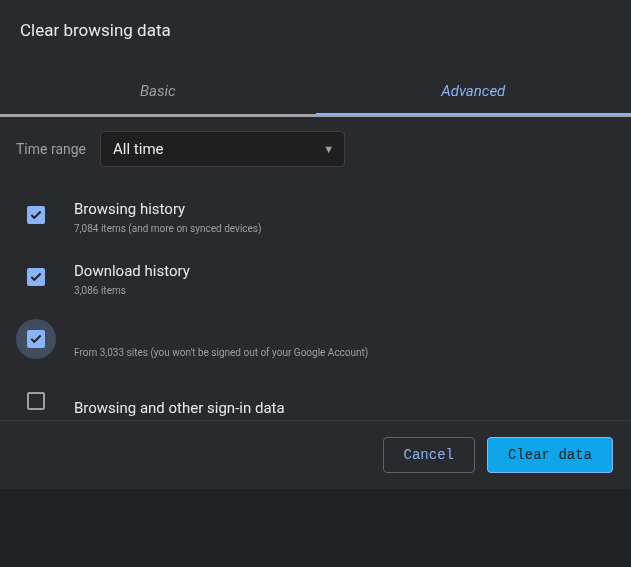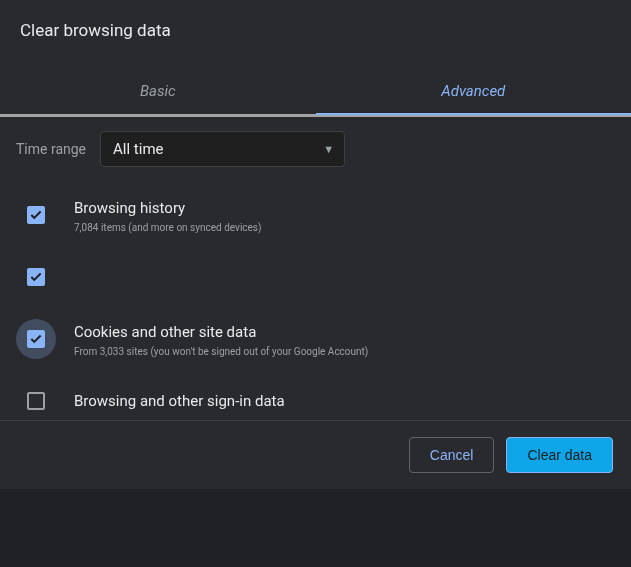--- a/index.html
+++ b/index.html
@@ -82,21 +82,21 @@
   .select .arrow {
     position: absolute;
     right: 10px;
     top: 50%;
     transform: translateY(-50%);
     font-size: 11px;
     color: #9aa0a6;
   }
   .item {
     display: flex;
-    align-items: center;
+    align-items: flex-end;
     gap: 18px;
     padding: 8px 0 18px 0;
   }
   .checkbox-wrap {
     width: 40px;
     height: 40px;
     display: flex;
     align-items: center;
     justify-content: center;
     border-radius: 50%;
@@ -147,20 +147,21 @@
     gap: 12px;
   }
   .btn {
     padding: 9px 20px;
     border-radius: 4px;
     font-size: 14px;
     cursor: pointer;
     border: 1px solid #5f6368;
     background: transparent;
     color: #8ab4f8;
+    font-family: Liberation Mono, monospace;
   }
   .btn.primary {
     background: #0ea5e9;
     color: #202124;
     border-color: #8ab4f8;
   }
   
   .body::-webkit-scrollbar { width: 14px; }
   .body::-webkit-scrollbar-track { background: #202124; }
   .body::-webkit-scrollbar-thumb { background: #5f6368; border-radius: 0; }
@@ -202,31 +203,34 @@
     </div>
         </div>
         <div class="item">
     <div class="checkbox-wrap ">
       <div class="checkbox checked">
               <svg width="14" height="14" viewBox="0 0 24 24">
                 <path fill="none" stroke="#202124" stroke-width="3.5" d="M4 12l5 5L20 6"></path>
               </svg>
             </div>
     </div>
+    <div class="item-text">
+      <div class="item-title">Download history</div>
+      <div class="item-desc">3,086 items</div>
+    </div>
         </div>
         <div class="item">
     <div class="checkbox-wrap focused">
       <div class="checkbox checked">
               <svg width="14" height="14" viewBox="0 0 24 24">
                 <path fill="none" stroke="#202124" stroke-width="3.5" d="M4 12l5 5L20 6"></path>
               </svg>
             </div>
     </div>
     <div class="item-text">
-      <div class="item-title">Cookies and other site data</div>
       <div class="item-desc">From 3,033 sites (you won't be signed out of your Google Account)</div>
     </div>
         </div>
         <div class="item">
     <div class="checkbox-wrap ">
       <div class="checkbox "></div>
     </div>
     <div class="item-text">
       <div class="item-title">Browsing and other sign-in data</div>
     </div>

